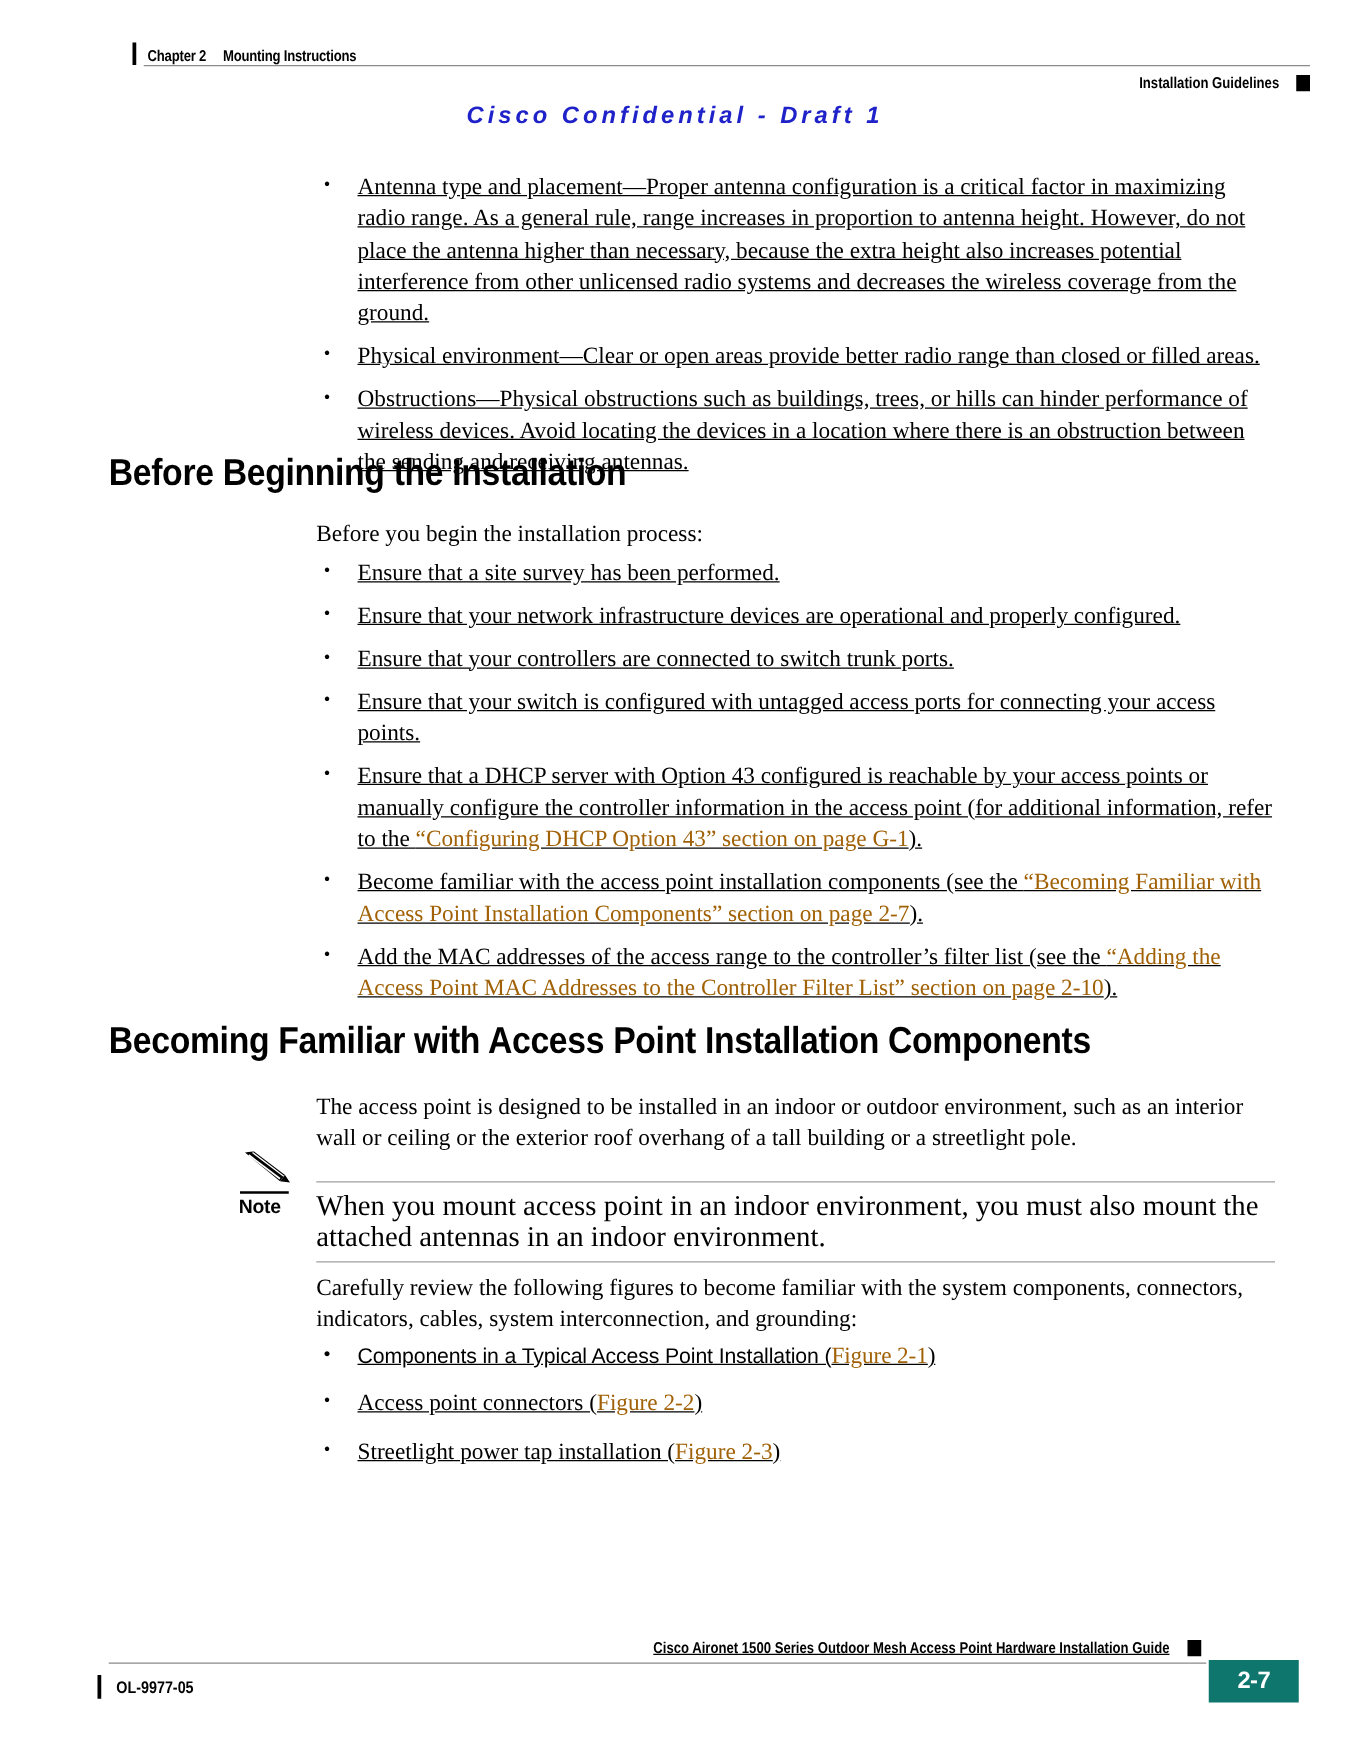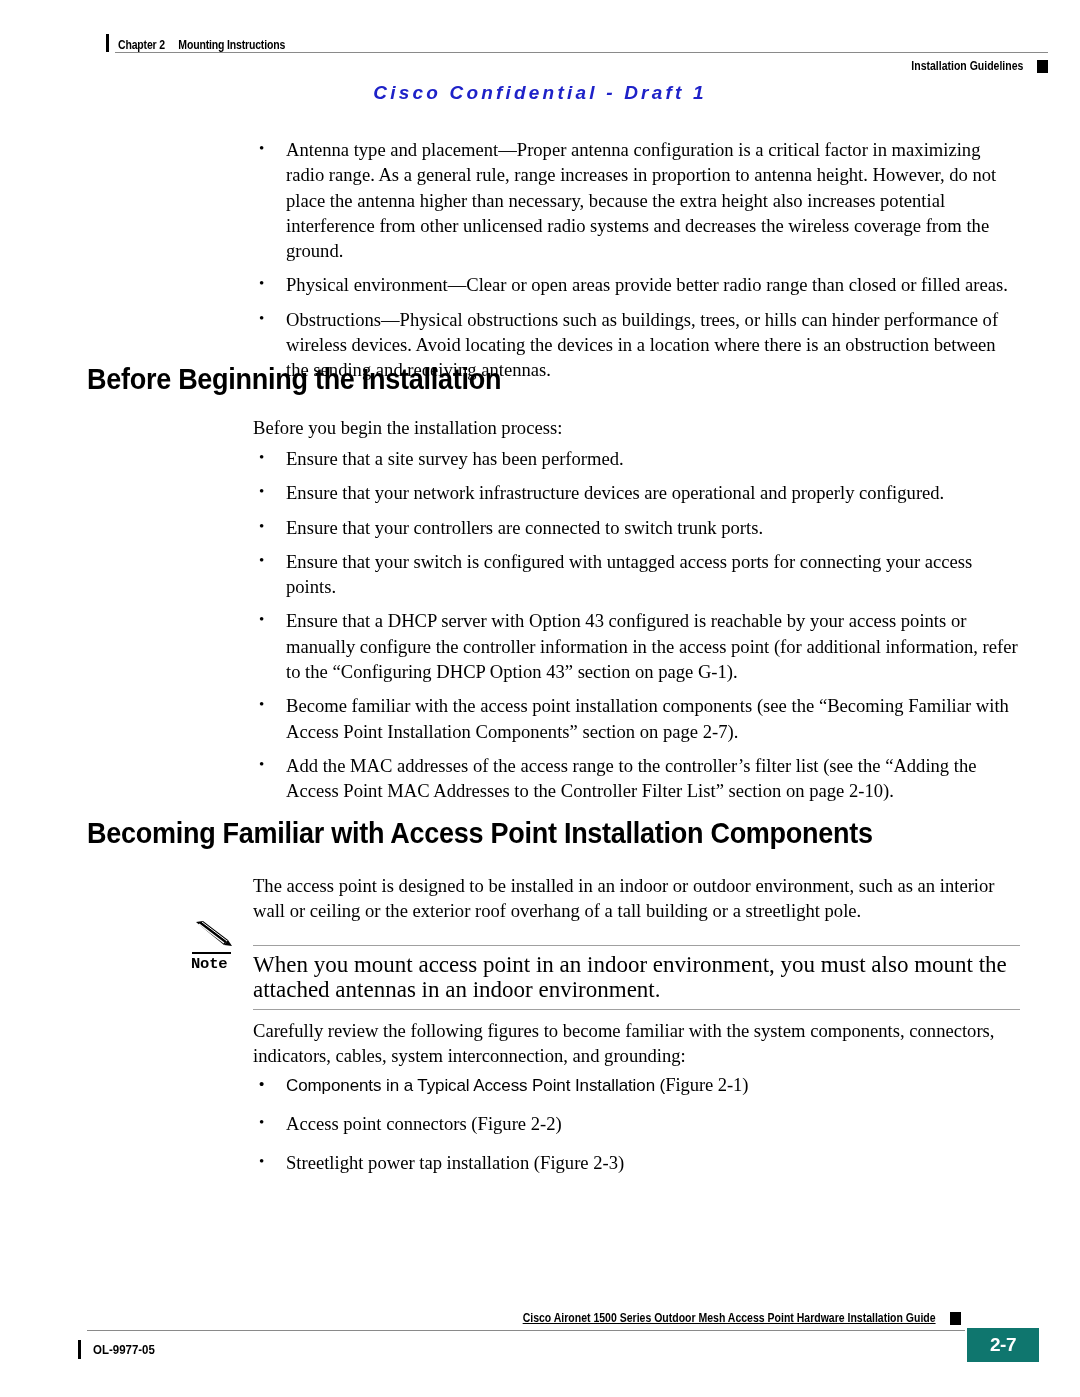--- a/index.html
+++ b/index.html
@@ -119,31 +119,32 @@
     line-height: 25.3px;
     text-align: left;
   }
 
   .bullet-list { margin: 0; padding: 0; }
 
   .bullet {
     position: relative;
     padding-left: 33px;
     margin-bottom: 8px;
+    text-decoration: underline;
   }
   .bullet::before {
     content: "\2022";
     position: absolute;
     left: 6px;
     top: -1px;
     font-size: 15px;
   }
   .bullet:last-child { margin-bottom: 0; }
 
-  .link { color: #000000; }
+  .link { color: #a16207; }
 
   
   .h1-section {
     font-family: "Liberation Sans", sans-serif;
     font-weight: bold;
     font-size: 30px;
     letter-spacing: -0.3px;
     transform: scaleX(0.90);
     transform-origin: left center;
     white-space: nowrap;
@@ -171,21 +172,21 @@
     display: block;
     margin-left: 3px;
   }
   .note-underline {
     width: 39px;
     height: 2px;
     background: #000;
     margin: 1px 0 2px 1px;
   }
   .note-label {
-    font-family: Liberation Mono, monospace;
+    font-family: Liberation Sans, sans-serif;
     font-weight: bold;
     font-size: 15.5px;
     letter-spacing: -0.2px;
     line-height: 17px;
   }
   .note-body {
     position: absolute;
     left: 253px;
     width: 768px;
     font-family: "Liberation Serif", serif;

